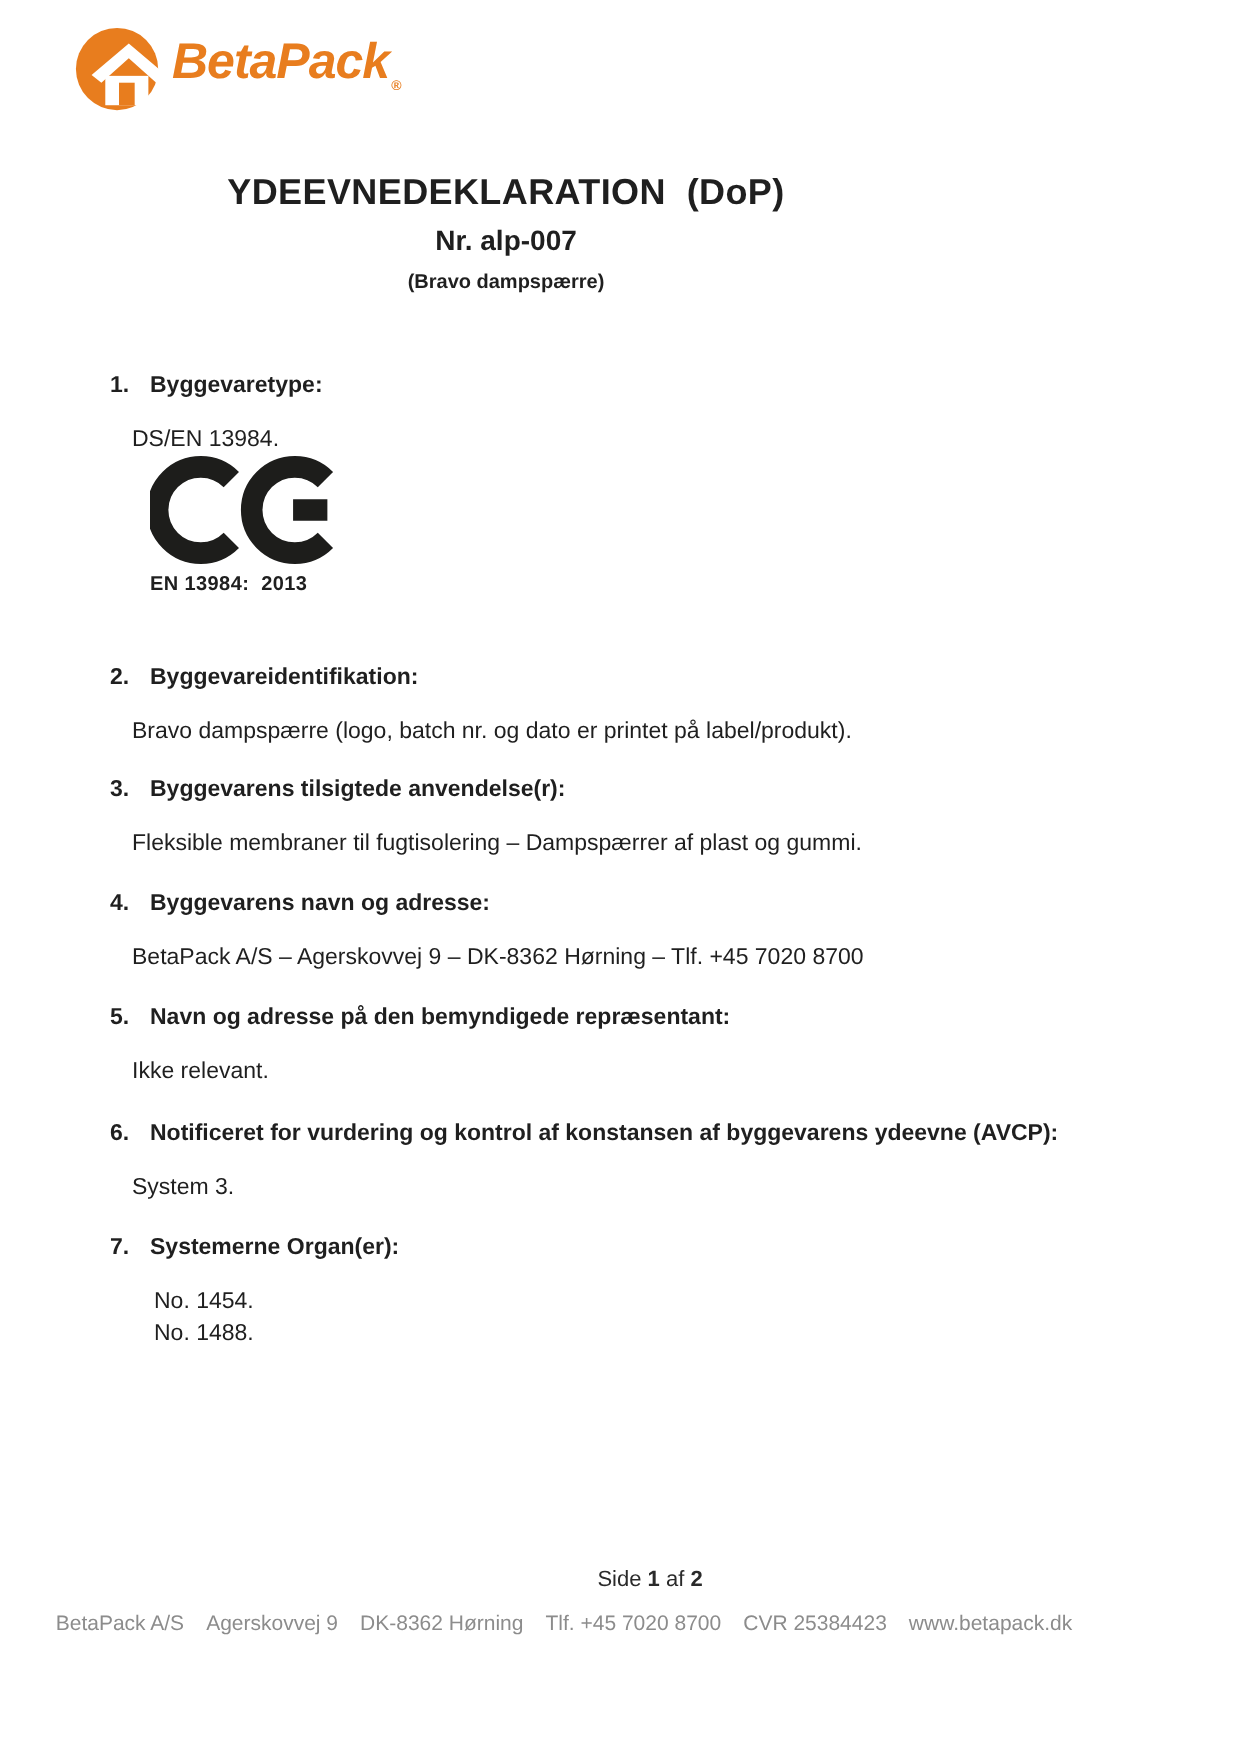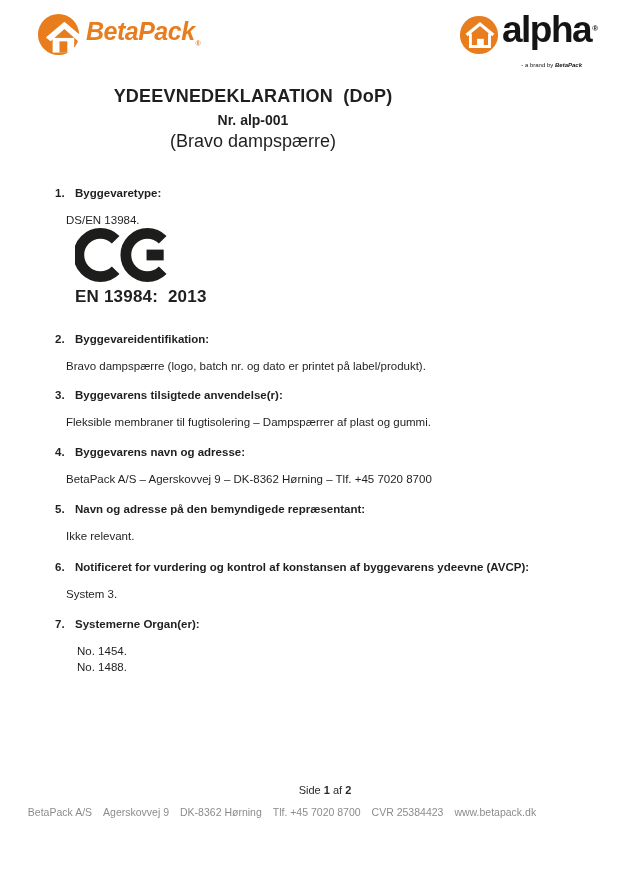--- a/index.html
+++ b/index.html
@@ -25,34 +25,34 @@
   .alpha-word{font-size:37px;font-weight:bold;color:#141414;letter-spacing:-1.5px;
               line-height:42px;margin-left:2px;}
   .alpha-reg{font-size:8px;color:#141414;position:relative;top:-11px;left:1px;}
   .alpha-tagline{font-size:6px;color:#141414;text-align:right;margin-top:1px;
                  padding-right:6px;white-space:pre;}
   .alpha-tagline b{font-style:italic;}
   
   .title-block{position:absolute;top:86px;left:0;width:506px;text-align:center;}
   .doc-title{font-size:18px;font-weight:bold;line-height:21px;white-space:pre;letter-spacing:0.2px;}
   .doc-sub{font-size:14px;font-weight:bold;line-height:21px;margin-top:3px;}
-  .doc-sub2{font-size:18px;font-weight:normal;line-height:21px;}
+  .doc-sub2{font-size:10px;font-weight:bold;line-height:21px;}
   
   .section{position:absolute;left:55px;width:545px;}
   .sec-head{display:flex;font-weight:bold;font-size:11.5px;line-height:14px;}
   .sec-num{width:20px;flex:none;}
   .sec-body{font-size:11.5px;line-height:16px;margin-left:11px;margin-top:12px;}
   .sec-body .body-line{display:block;}
   .sec-1{top:186px;} .sec-2{top:332px;} .sec-3{top:388px;} .sec-4{top:445px;}
   .sec-5{top:502px;} .sec-6{top:560px;} .sec-7{top:617px;}
   .sec-7 .sec-body{margin-left:22px;}
   
   .ce-block{position:absolute;left:75px;top:228px;}
   .ce-block svg{width:98px;height:54px;display:block;}
-  .ce-label{font-size:17px;font-weight:bold;margin-top:5px;white-space:pre;letter-spacing:0.2px;}
+  .ce-label{font-size:10px;font-weight:bold;margin-top:5px;white-space:pre;letter-spacing:0.2px;}
   
   .footer-page{position:absolute;top:784px;left:0;width:622px;text-align:center;
                font-size:11px;color:#2a2a2a;padding-left:14px;}
   .footer-page span{white-space:pre;}
   .footer-page .pg-num{font-weight:bold;}
   .footer-company{position:absolute;top:806px;left:0;width:564px;display:flex;
                   justify-content:center;gap:11px;font-size:10.5px;color:var(--footer-gray);}
 </style>
 </head>
 <body>
@@ -64,38 +64,24 @@
       <svg viewBox="0 0 48 48" aria-hidden="true">
         <circle cx="23" cy="24" r="21" class="orange-fill"></circle>
         <path d="M10,27 L29,11 L48,27 L43,31 L29,18.5 L15,31 Z" fill="#ffffff"></path>
         <rect x="17" y="27.5" width="22" height="15" fill="#ffffff"></rect>
         <rect x="24" y="31" width="8" height="11.5" class="orange-fill"></rect>
       </svg>
     </span>
     <span class="bp-word"><span>BetaPack</span><span class="bp-reg">®</span></span>
   </div>
 
-  <div class="alpha-logo">
-    <div class="alpha-row">
-      <span class="alpha-icon">
-        <svg viewBox="0 0 44 44" aria-hidden="true">
-          <circle cx="22" cy="22" r="20" class="orange-fill"></circle>
-          <path d="M9,22 L23,10.5 L37,22" stroke="#ffffff" stroke-width="3.2" fill="none"></path>
-          <path d="M13,20.5 V34 H33 V20.5" stroke="#ffffff" stroke-width="3" fill="none"></path>
-          <rect x="20" y="26" width="7" height="8" fill="#ffffff"></rect>
-        </svg>
-      </span>
-      <span class="alpha-word"><span>alpha</span><span class="alpha-reg">®</span></span>
-    </div>
-    <div class="alpha-tagline"><span>- a brand by </span><b>BetaPack</b></div>
-  </div>
 
   <div class="title-block">
     <div class="doc-title">YDEEVNEDEKLARATION  (DoP)</div>
-    <div class="doc-sub">Nr. alp-001</div>
+    <div class="doc-sub">Nr. alp-007</div>
     <div class="doc-sub2">(Bravo dampspærre)</div>
   </div>
 
   <div class="section sec-1">
     <div class="sec-head">
       <span class="sec-num">1.</span>
       <span class="sec-title">Byggevaretype:</span>
     </div>
     <div class="sec-body">
         <span class="body-line">DS/EN 13984.</span>

